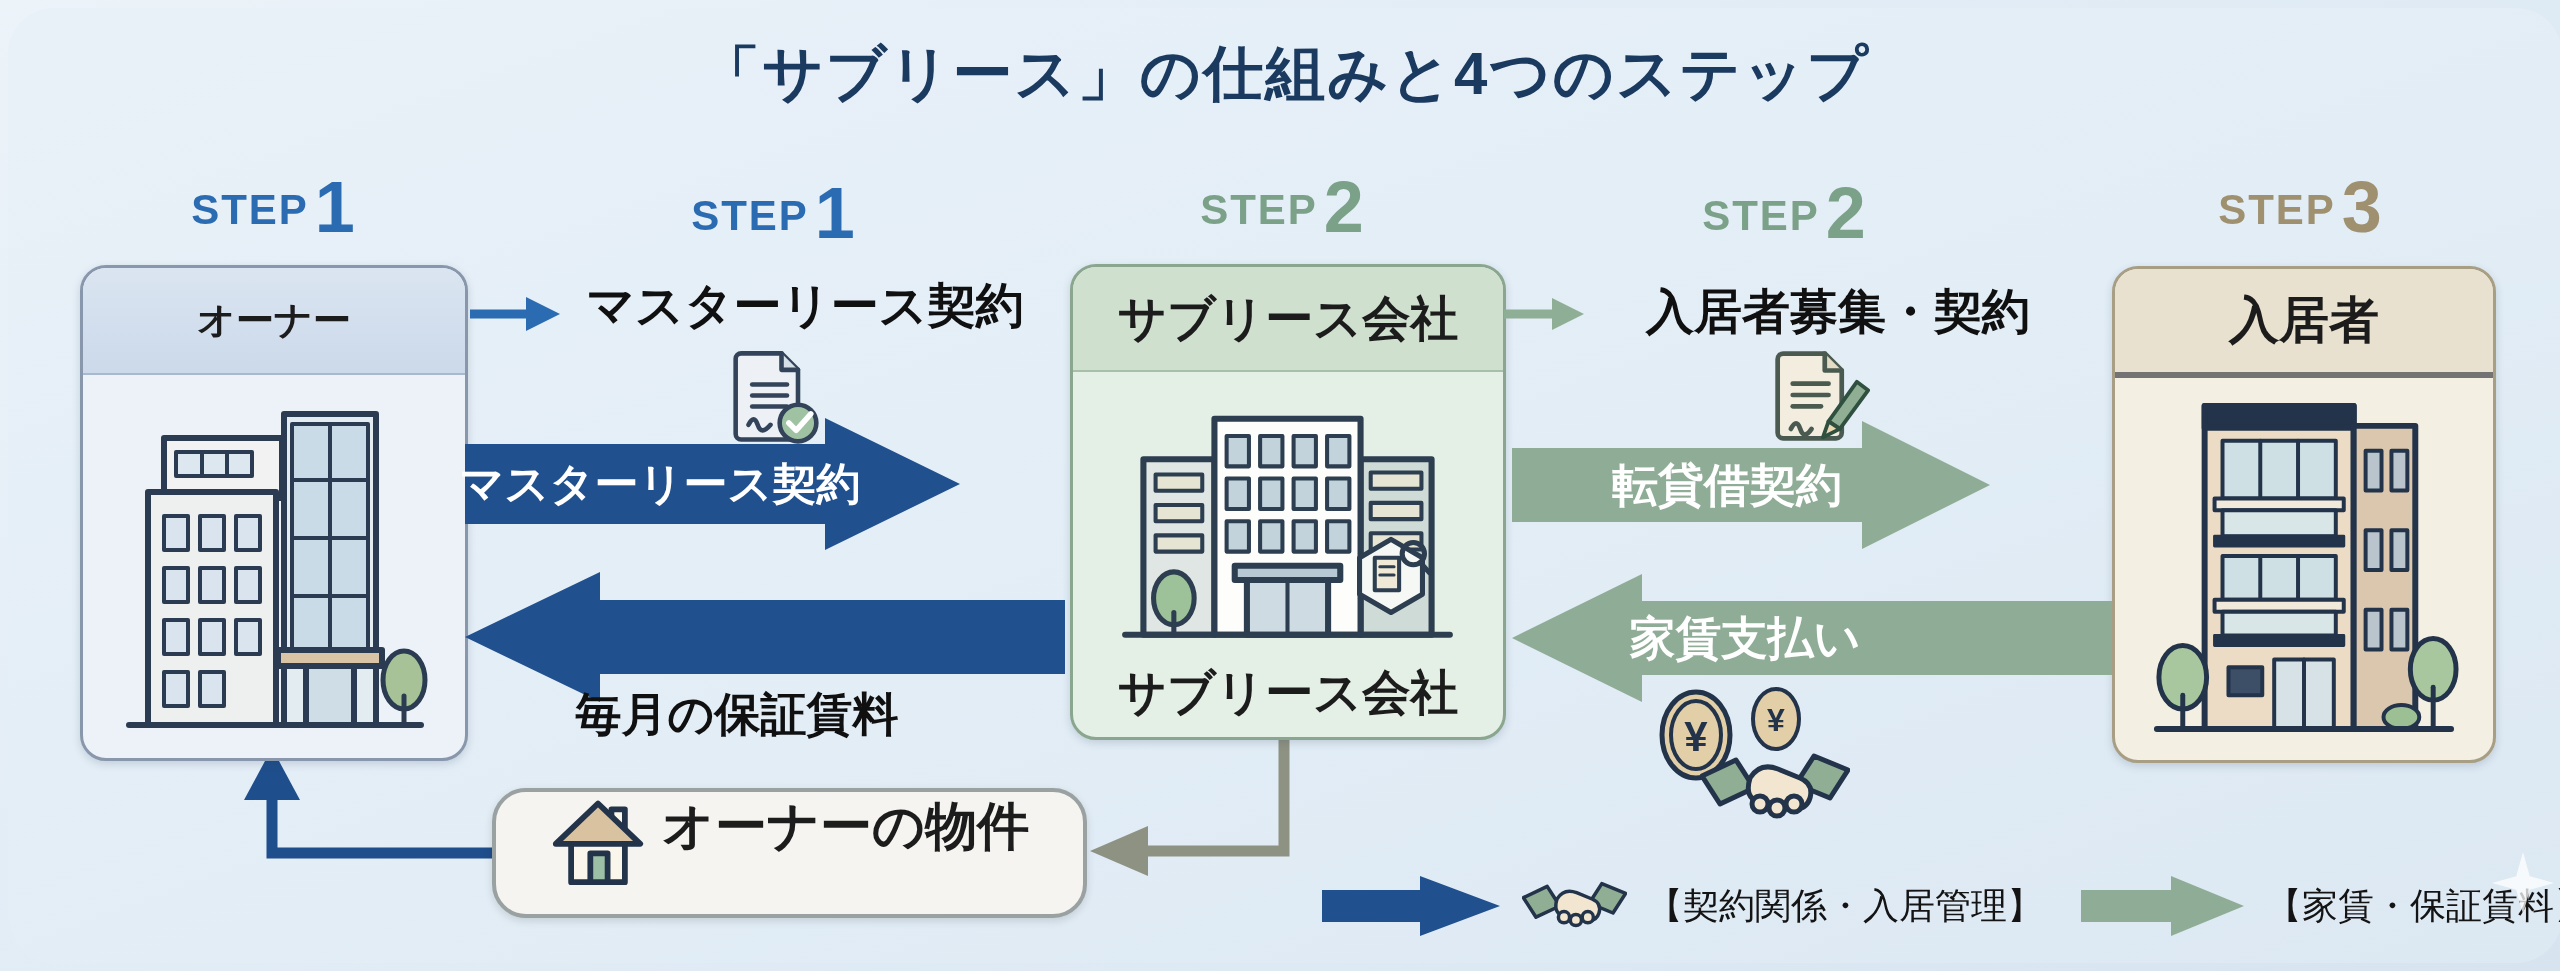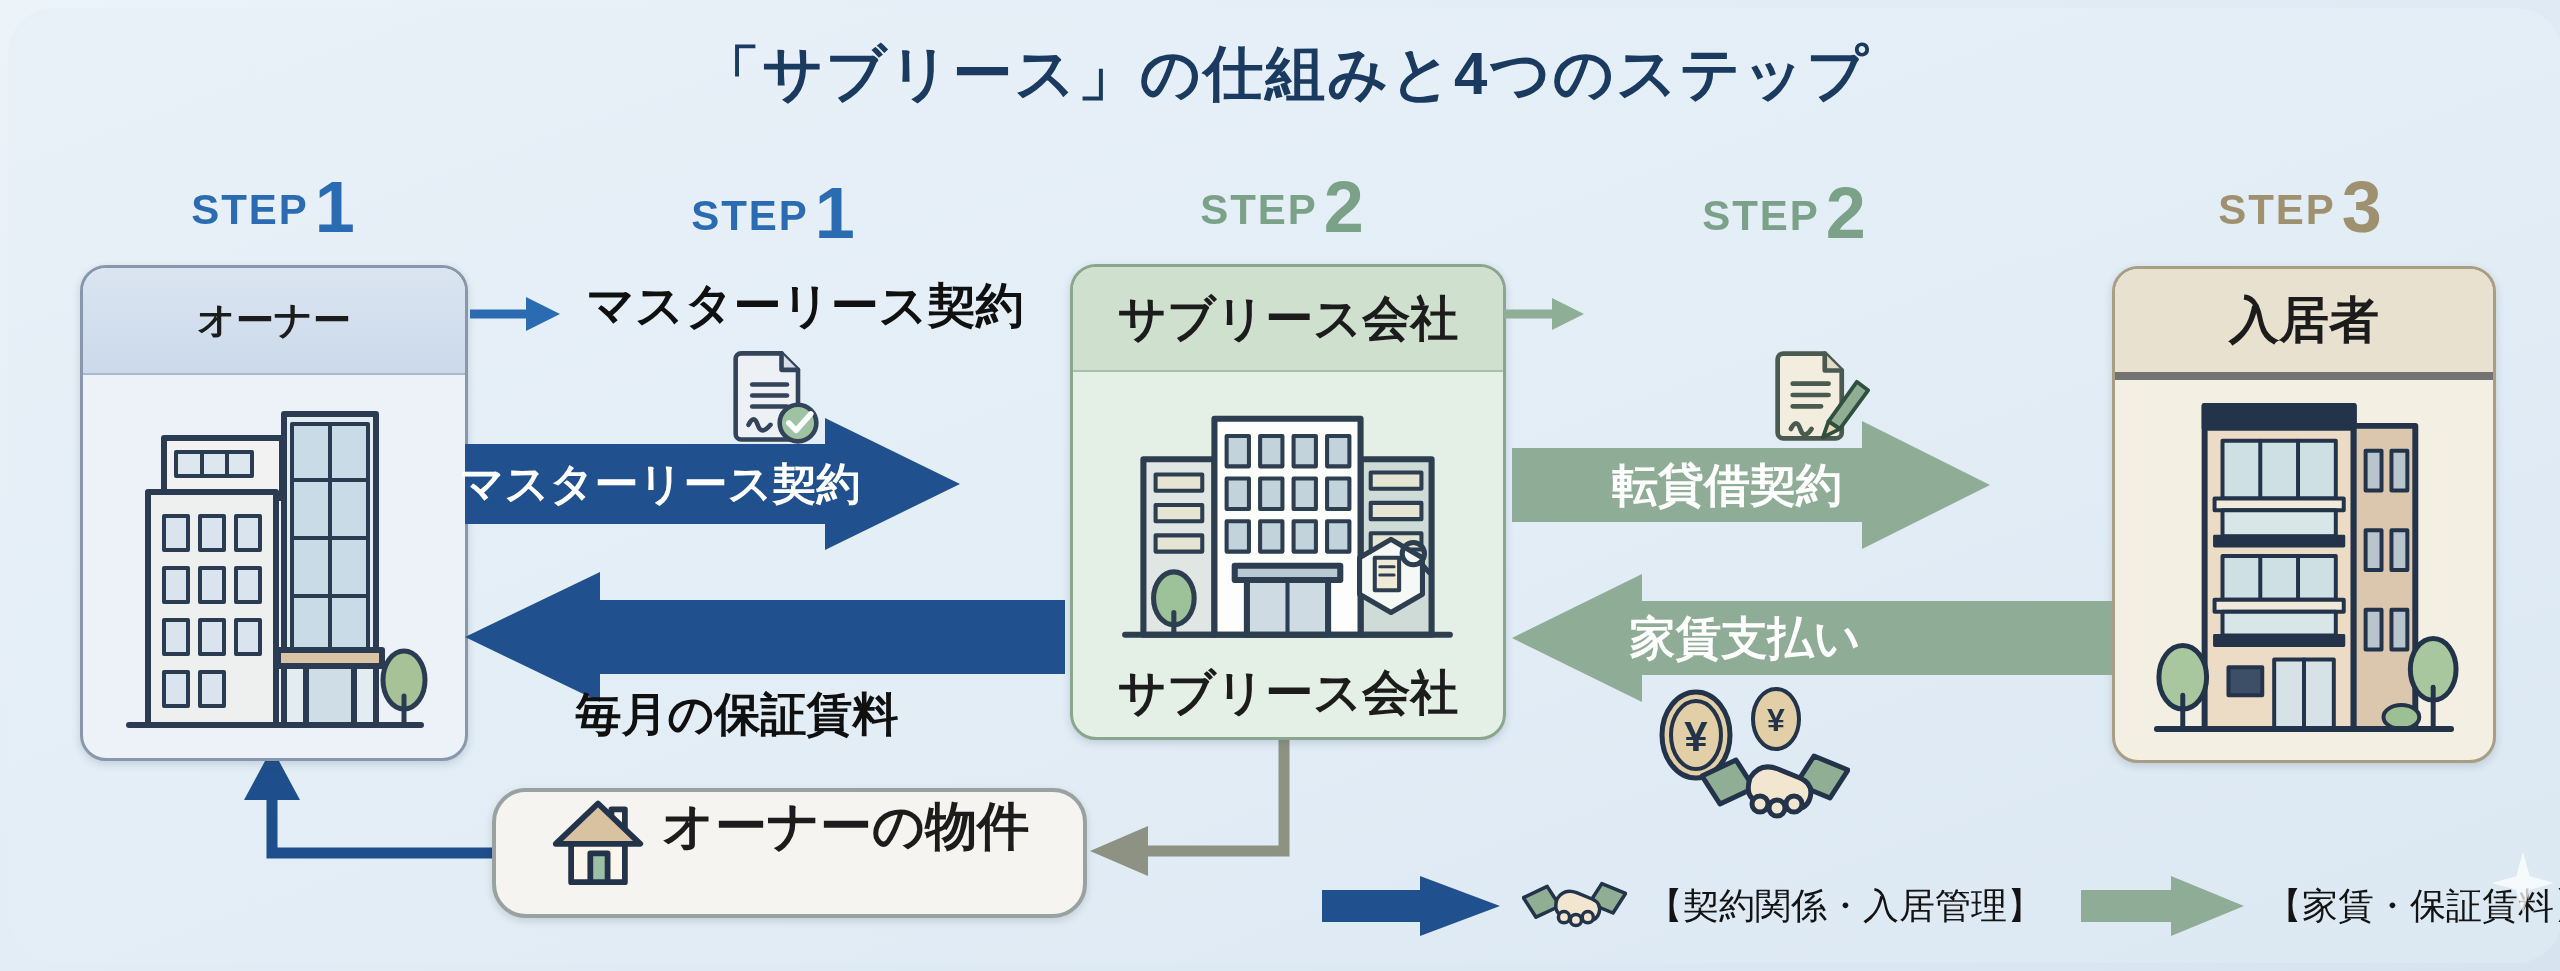--- a/index.html
+++ b/index.html
@@ -18,21 +18,21 @@
   .step1a{left:123px;top:178px}.step1b{left:623px;top:184px}
   .step2a{left:1132px;top:178px}.step2b{left:1634px;top:184px}.step3a{left:2150px;top:178px}
   
   .entity{position:absolute;border-radius:26px;overflow:hidden;box-shadow:0 3px 8px rgba(40,60,90,.18);}
   .entity .hd{display:flex;align-items:center;justify-content:center;font-weight:800;color:#1c1c1c;}
   .owner{left:80px;top:265px;width:382px;height:490px;border:3px solid #8897ab;background:#edf2f9;}
   .owner .hd{height:105px;font-size:38px;background:linear-gradient(#dbe5f1,#cbd9ea);border-bottom:2px solid #a9b9cd;}
   .sublease{left:1070px;top:264px;width:430px;height:470px;border:3px solid #8aa68f;background:#e4efe5;}
   .sublease .hd{height:103px;font-size:48px;background:#cfe0cf;border-bottom:2px solid #a8c0a9;}
   .tenant{left:2112px;top:266px;width:378px;height:491px;border:3px solid #a89e83;background:#f4efe3;}
-  .tenant .hd{height:103px;font-size:50px;background:#e9e1cf;border-bottom:8px solid #737373;}
+  .tenant .hd{height:103px;font-size:50px;background:#e9e1cf;border-bottom:6px solid #737373;}
   .bimg{position:absolute;}
   .caption{position:absolute;left:0;bottom:12px;width:100%;text-align:center;
     font-size:48px;font-weight:800;color:#1c1c1c;}
   
   .heading{position:absolute;text-align:center;font-weight:800;color:#101010;white-space:nowrap;}
   .h-master{left:585px;top:274px;width:440px;font-size:48px;}
   .h-recruit{left:1588px;top:280px;width:500px;font-size:48px;}
   .h-guarantee{left:557px;top:684px;width:360px;font-size:46px;}
   .icon{position:absolute;}
   
@@ -213,20 +213,21 @@
   <svg class="icon" style="left:470px;top:292px;width:90px;height:44px" viewBox="0 0 90 44">
     <line x1="0" y1="22" x2="56" y2="22" stroke="#2b6bb2" stroke-width="9"></line>
     <polygon points="56,5 90,22 56,39" fill="#2b6bb2"></polygon>
   </svg>
   <div class="heading h-master">マスターリース契約</div>
 
   <svg class="icon" style="left:1504px;top:292px;width:80px;height:44px" viewBox="0 0 80 44">
     <line x1="0" y1="22" x2="48" y2="22" stroke="#8fae96" stroke-width="9"></line>
     <polygon points="48,6 80,22 48,38" fill="#8fae96"></polygon>
   </svg>
+  <div class="heading h-recruit">入居者募集・契約</div>
 
   <svg class="icon" style="left:730px;top:346px;width:92px;height:99px" viewBox="0 0 100 108">
     <g stroke="#32435a" stroke-width="5" stroke-linejoin="round" stroke-linecap="round">
       <path d="M12,8 h44 l18,18 v70 a6,6 0 0 1 -6,6 h-56 a6,6 0 0 1 -6,-6 v-82 a6,6 0 0 1 6,-6 z" fill="#edf1f6"></path>
       <path d="M56,8 v18 h18" fill="#d7dfe9"></path>
       <line x1="24" y1="42" x2="62" y2="42"></line>
         <line x1="24" y1="54" x2="62" y2="54"></line>
         <line x1="24" y1="66" x2="62" y2="66"></line>
       <path d="M20,86 q6,-12 10,0 t14,0" fill="none"></path>
       <circle cx="74" cy="84" r="20" fill="#9fc2a2"></circle>

